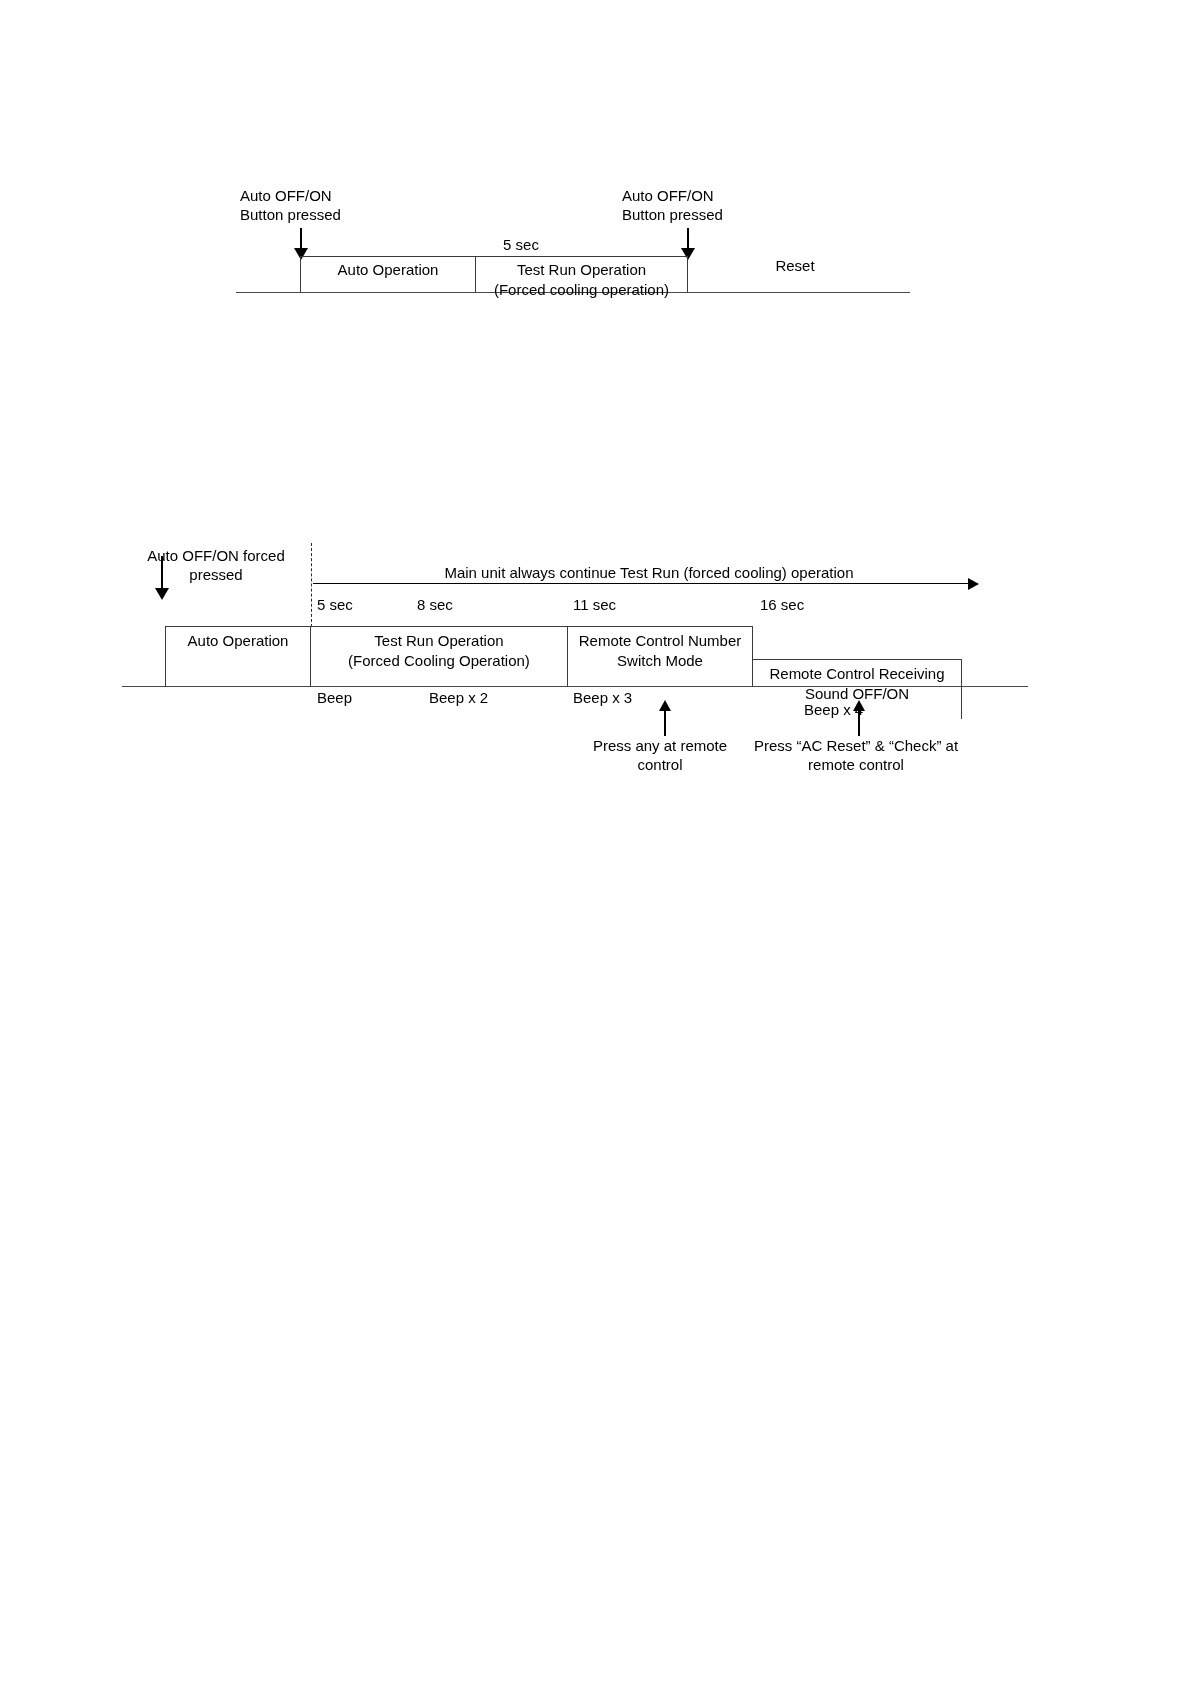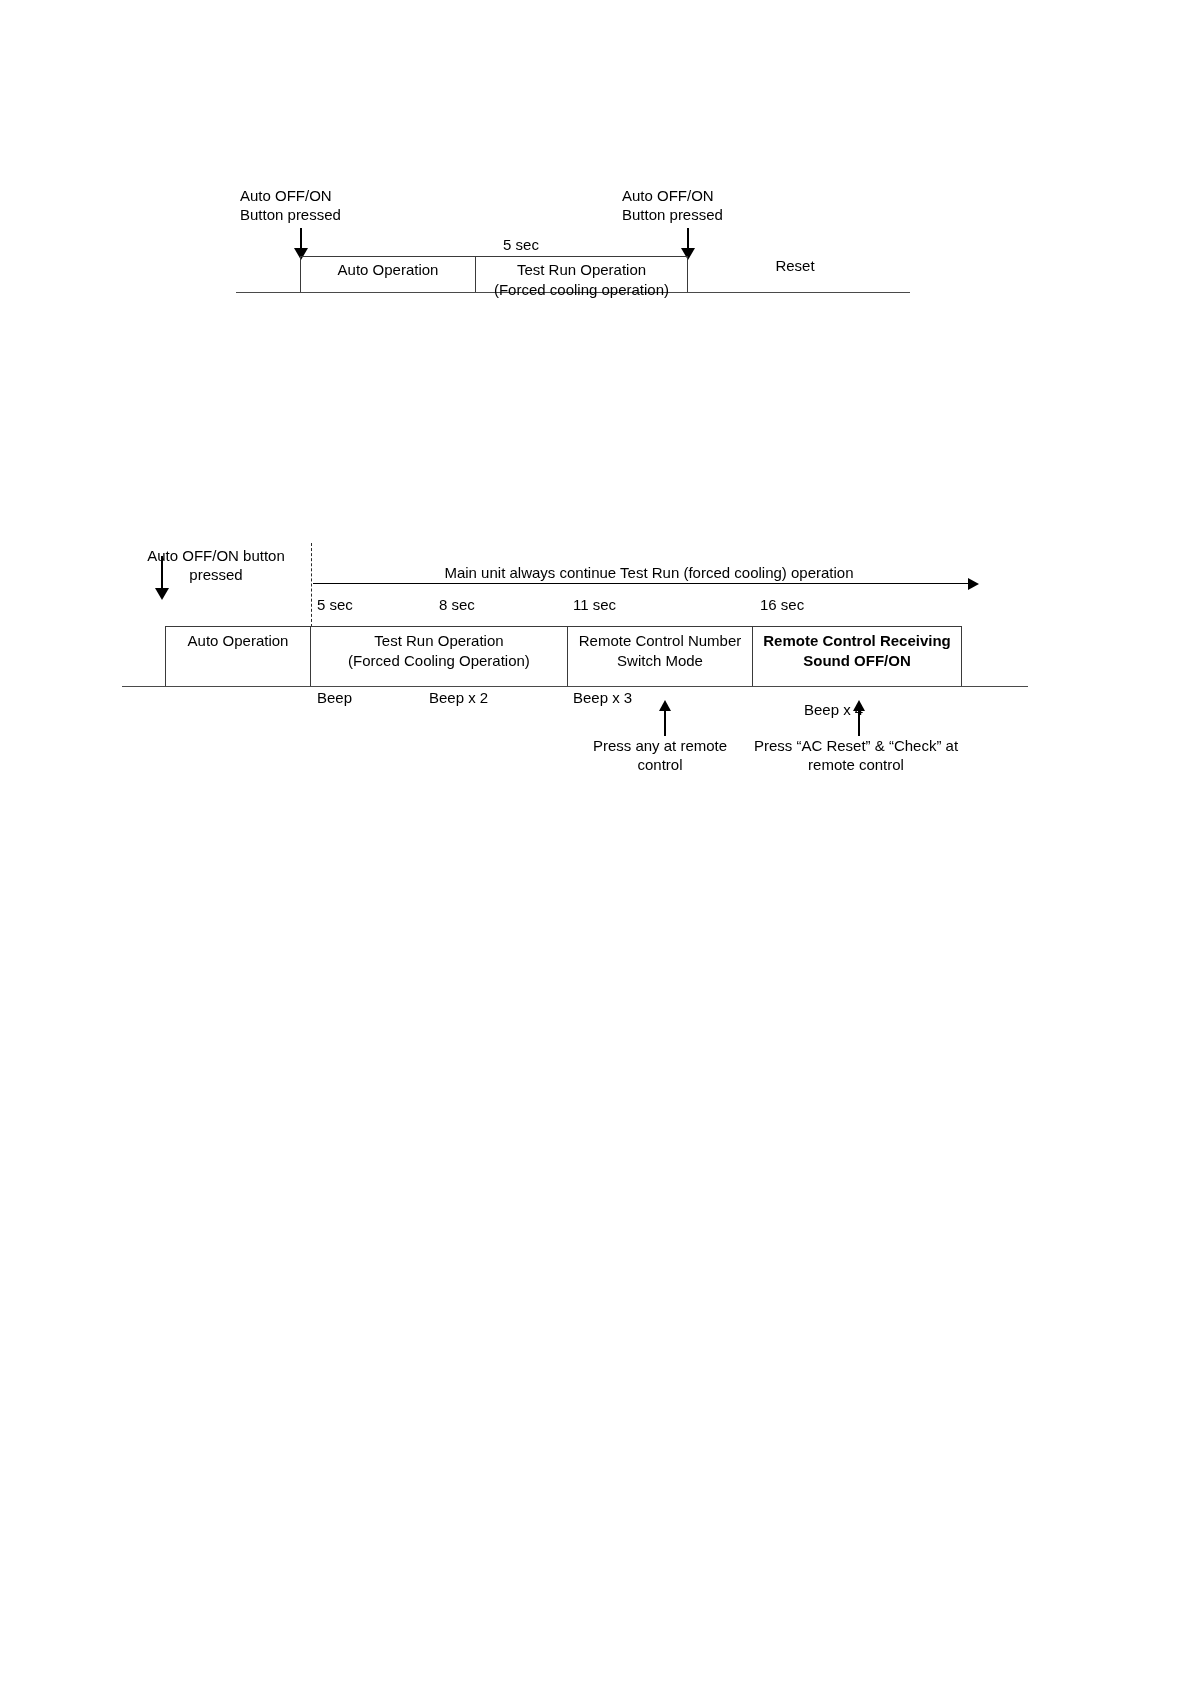--- a/index.html
+++ b/index.html
@@ -140,53 +140,53 @@
     <div class="cell" style="left:300px; top:256px; width:176px; height:36px; border-top:none; border-bottom:none;">Auto Operation</div>
 
     <div class="cell" style="left:476px; top:256px; width:212px; height:36px; border-top:none; border-bottom:none; border-left:none;">Test Run Operation
 (Forced cooling operation)</div>
 
     <div class="txt center" style="left:715px; top:256px; width:160px;">Reset</div>
   </div>
 
   <div>
 
-    <div class="txt center" style="left:140px; top:546px; width:152px;">Auto OFF/ON button
+    <div class="txt center" style="left:140px; top:546px; width:152px;">Auto OFF/ON forced
 pressed</div>
 
     <div class="arrow-down" style="left:155px; top:556px; height:46px;">
       <div class="shaft" style="height:34px;"></div>
       <div class="head" style="top:32px;"></div>
     </div>
 
     <div class="vdash" style="left:311px; top:543px; height:84px;"></div>
 
     <div class="txt center" style="left:318px; top:563px; width:662px;">Main unit always continue Test Run (forced cooling) operation</div>
 
     <div class="arrow-right" style="left:313px; top:578px; width:666px;">
       <div class="shaft" style="width:656px;"></div>
       <div class="head"></div>
     </div>
 
     <div class="txt" style="left:317px; top:595px;">5 sec</div>
-    <div class="txt" style="left:439px; top:595px;text-align:right;">8 sec</div>
+    <div class="txt" style="left:417px; top:595px;text-align:right;">8 sec</div>
     <div class="txt" style="left:573px; top:595px;">11 sec</div>
     <div class="txt" style="left:760px; top:595px;">16 sec</div>
 
     <div class="hline thin" style="left:122px; top:686px; width:906px;"></div>
 
     <div class="cell" style="left:165px; top:626px; width:146px; height:60px; border-bottom:none;">Auto Operation</div>
 
     <div class="cell" style="left:311px; top:626px; width:257px; height:60px; border-bottom:none; border-left:none;">Test Run Operation
 (Forced Cooling Operation)</div>
 
     <div class="cell" style="left:568px; top:626px; width:185px; height:60px; border-bottom:none; border-left:none;">Remote Control Number
 Switch Mode</div>
 
-    <div class="cell" style="left:753px; top:626px; width:209px; height:60px; border-bottom:none; border-left:none;font-weight:bold;">Remote Control Receiving
+    <div class="cell" style="left:753px; top:659px; width:209px; height:60px; border-bottom:none; border-left:none;">Remote Control Receiving
 Sound OFF/ON</div>
 
     <div class="txt" style="left:317px; top:688px;">Beep</div>
     <div class="txt" style="left:417px; top:688px;margin-left:12px;">Beep x 2</div>
     <div class="txt" style="left:573px; top:688px;">Beep x 3</div>
     <div class="txt" style="left:760px; top:700px;margin-left:44px;">Beep x 4</div>
 
     <div class="arrow-up" style="left:659px; top:700px; height:36px;">
       <div class="head"></div>
       <div class="shaft" style="height:28px;"></div>

